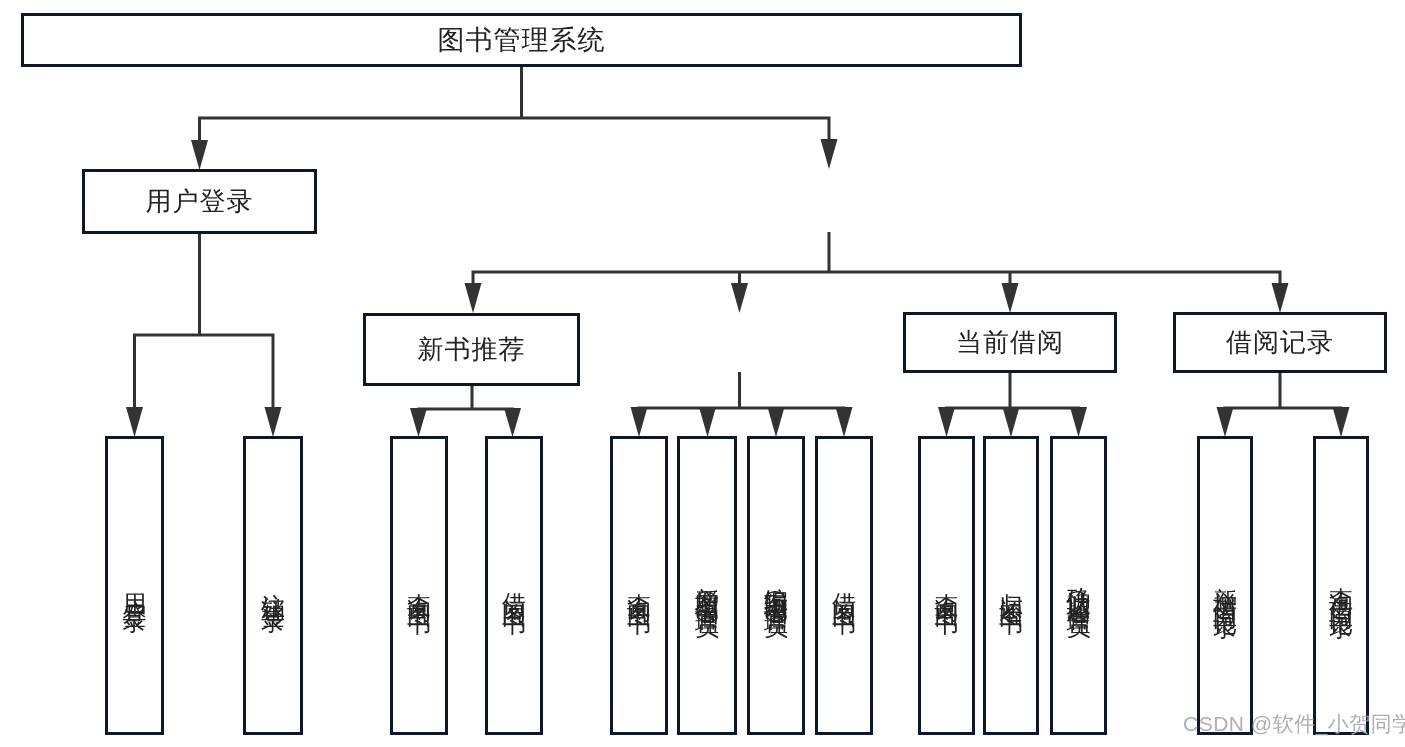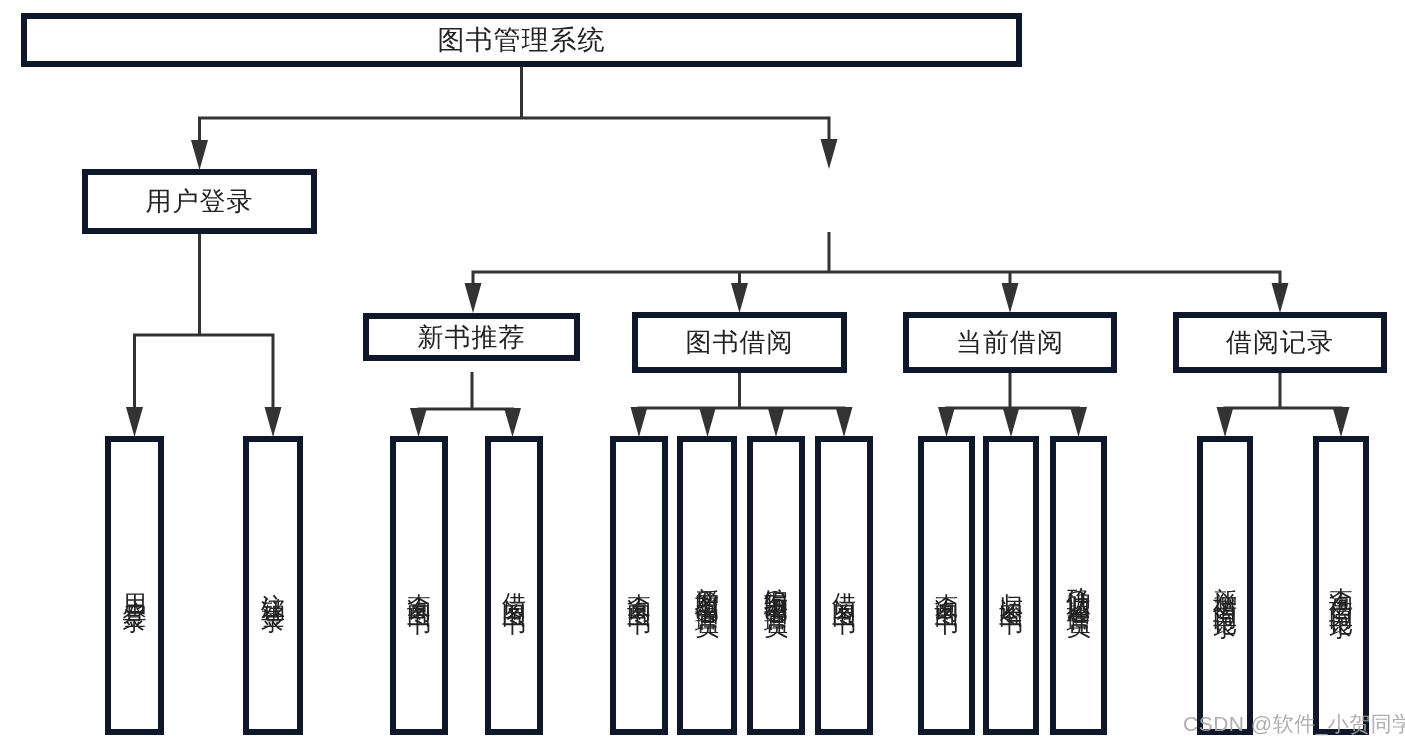--- a/index.html
+++ b/index.html
@@ -8,21 +8,21 @@
     width:1405px;height:747px;
     background:#ffffff;
     font-family:"Liberation Sans","DejaVu Sans",sans-serif;
     overflow:hidden;
   }
   .connector-layer{position:absolute;left:0;top:0;width:1405px;height:747px;}
   .box{
     position:absolute;
     box-sizing:border-box;
     background:#ffffff;
-    border:6px solid #0f172a;
+    border:3px solid #0f172a;
     display:flex;
     align-items:center;
     justify-content:center;
     color:#222222;
     z-index:2;
   }
   .box--h{font-size:26px;letter-spacing:1px;white-space:nowrap;}
   .box--root{font-size:27px;}
   .box--v{font-size:24px;}
   .vtext{
@@ -94,25 +94,22 @@
   </svg>
 
   <div class="box box--h box--root" style="left:21px;top:13px;width:1001px;height:54px;">
     <span>图书管理系统</span>
   </div>
 
   <div class="box box--h" style="left:82px;top:169px;width:235px;height:65px;">
     <span>用户登录</span>
   </div>
 
-  <div class="box box--h" style="left:363px;top:313px;width:217px;height:48px;">
+  <div class="box box--h" style="left:363px;top:313px;width:217px;height:73px;">
     <span>新书推荐</span>
-  </div>
-  <div class="box box--h" style="left:632px;top:312px;width:215px;height:61px;">
-    <span>图书借阅</span>
   </div>
   <div class="box box--h" style="left:1173px;top:312px;width:214px;height:61px;">
     <span>借阅记录</span>
   </div>
   <div class="box box--h" style="left:903px;top:312px;width:214px;height:61px;">
     <span>当前借阅</span>
   </div>
 
   <div class="box box--v" style="left:105px;top:436px;width:59px;height:299px;">
     <span class="vtext">用户登录</span>

